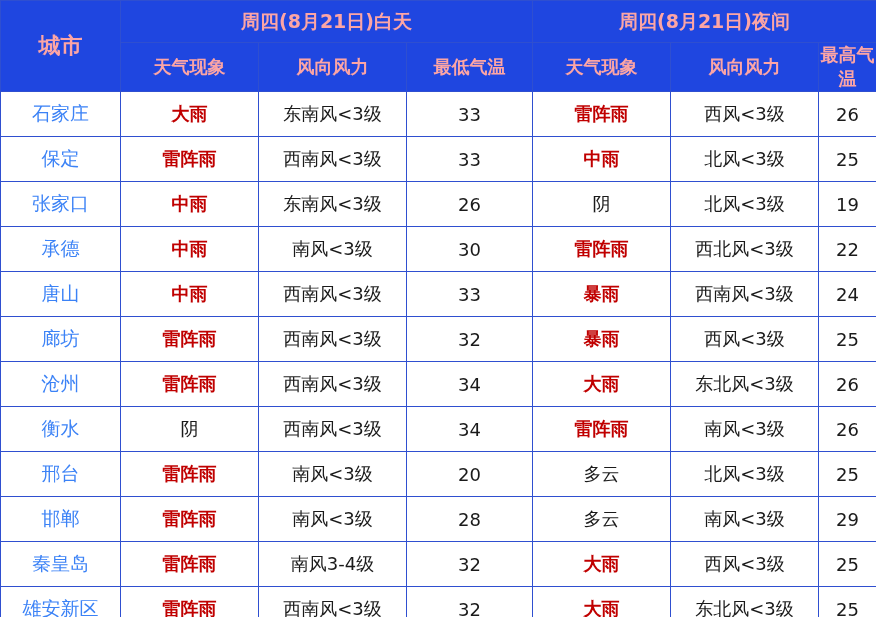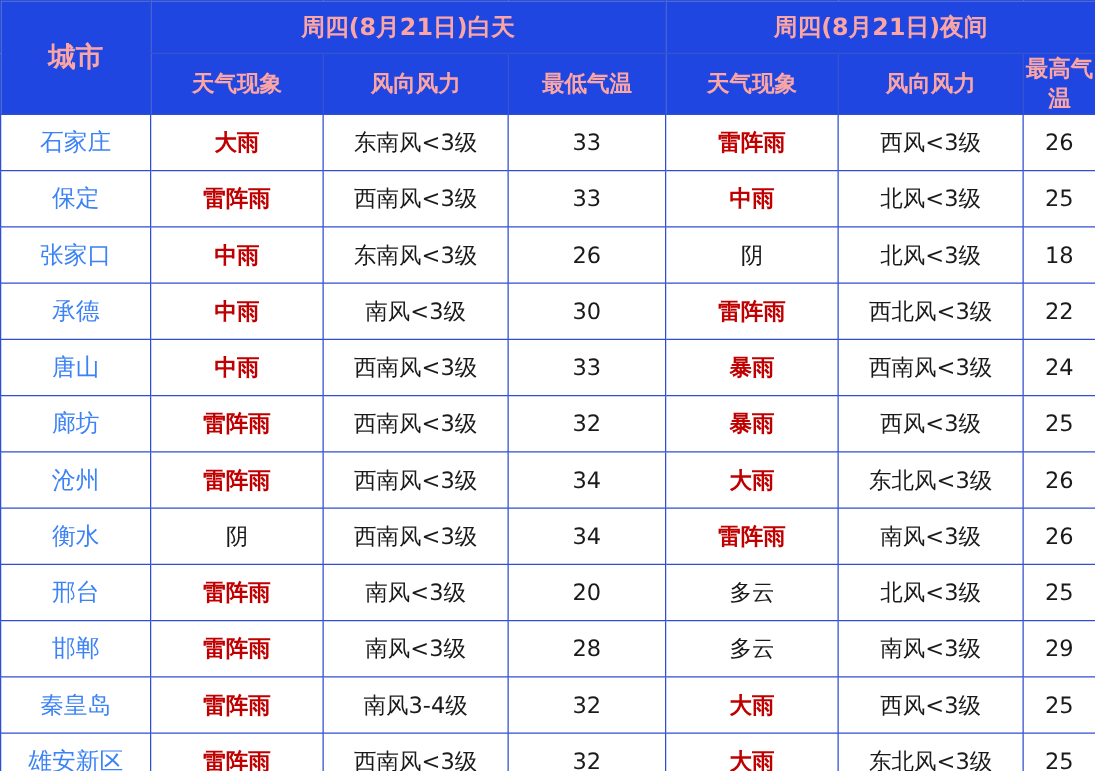--- a/index.html
+++ b/index.html
@@ -111,21 +111,21 @@
         <td>北风&lt;3级</td>
         <td class="temp">25</td>
       </tr>
       <tr>
         <td class="city">张家口</td>
         <td class="rain">中雨</td>
         <td>东南风&lt;3级</td>
         <td class="temp">26</td>
         <td>阴</td>
         <td>北风&lt;3级</td>
-        <td class="temp">18</td>
+        <td class="temp">19</td>
       </tr>
       <tr>
         <td class="city">承德</td>
         <td class="rain">中雨</td>
         <td>南风&lt;3级</td>
         <td class="temp">30</td>
         <td class="rain">雷阵雨</td>
         <td>西北风&lt;3级</td>
         <td class="temp">22</td>
       </tr>

